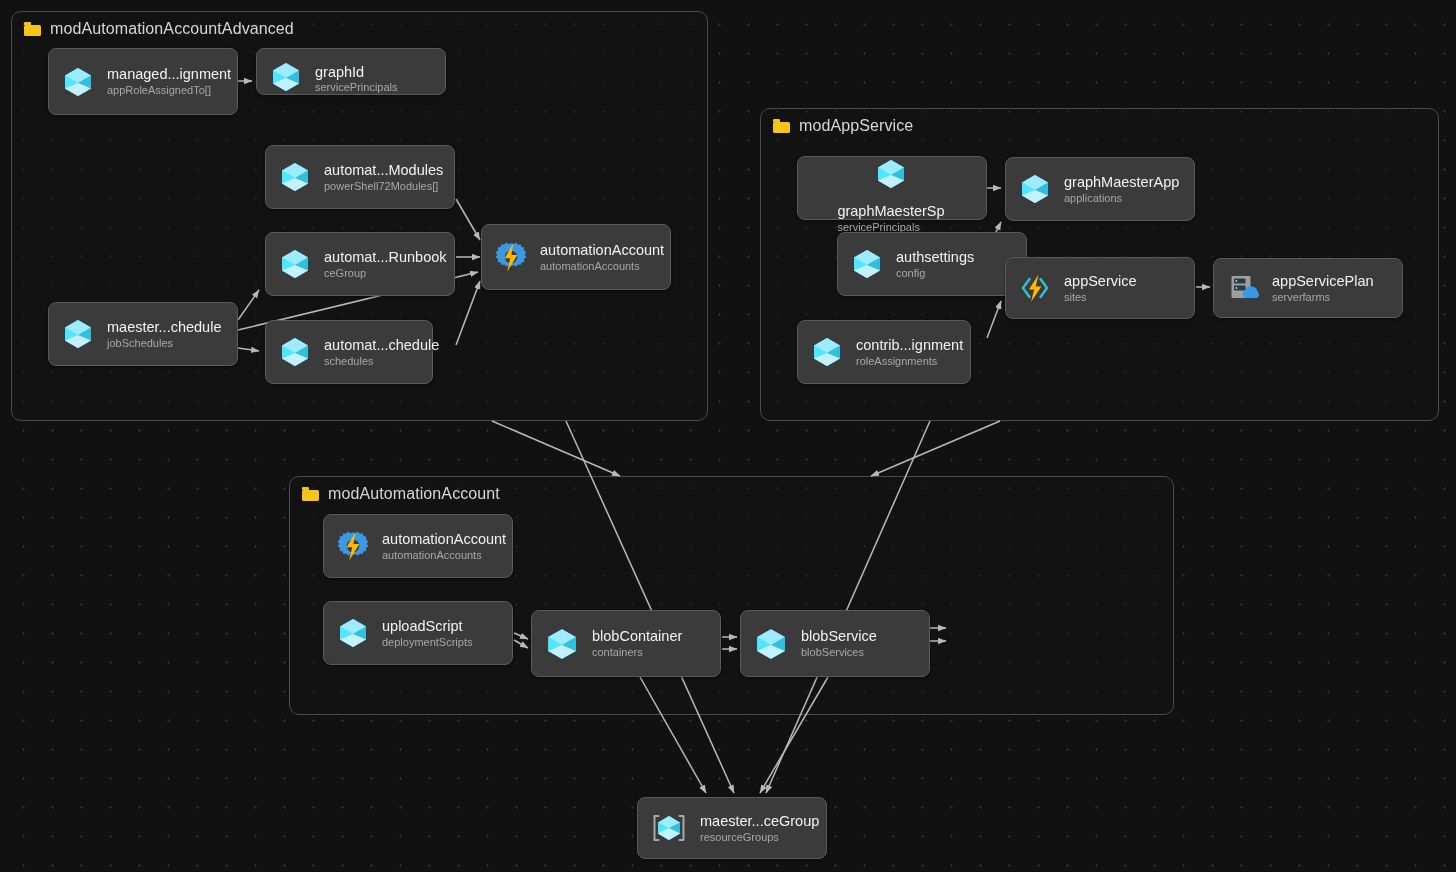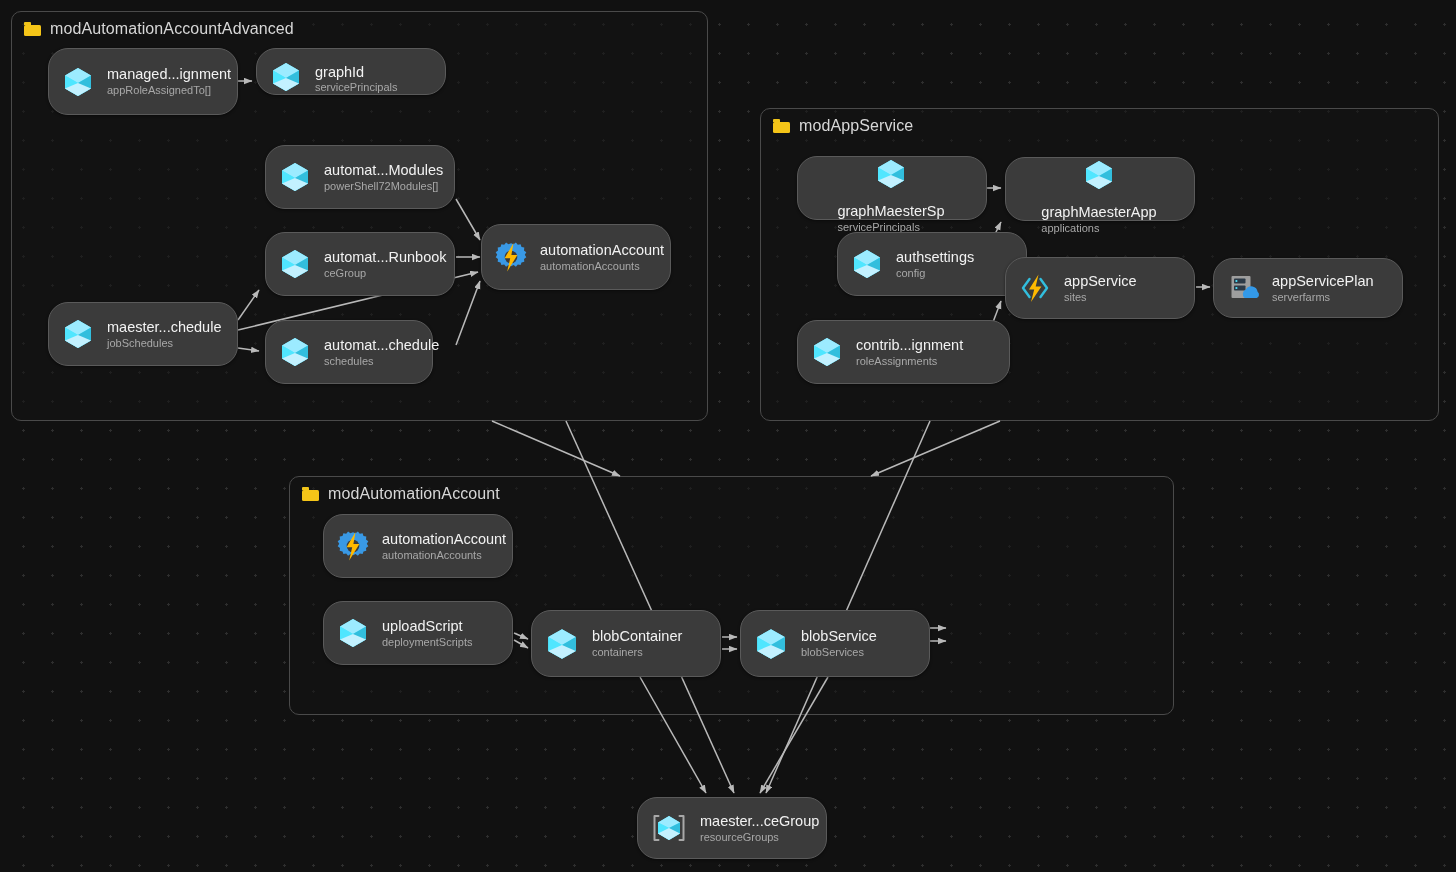--- a/index.html
+++ b/index.html
@@ -40,21 +40,21 @@
   }
   .group-title{
     font-size:16px;color:#d7d7d7;letter-spacing:.1px;
   }
 
   
   .node{
     position:absolute;
     background:#3b3b3b;
     border:1px solid #5a5a5a;
-    border-radius:20px;
+    border-radius:8px;
     box-sizing:border-box;
     display:flex;align-items:center;
     padding:0 14px 0 12px;
     gap:12px;
     box-shadow:0 1px 3px rgba(0,0,0,.45);
   }
   .node .labels{display:flex;flex-direction:column;justify-content:center;gap:1px;min-width:0;}
   .node .title{font-size:14.5px;color:#f2f2f2;line-height:1.15;white-space:nowrap;}
   .node .sub{font-size:11px;color:#a8a8a8;line-height:1.15;white-space:nowrap;}
   .node .ico{flex:0 0 auto;display:flex;align-items:center;justify-content:center;}
@@ -259,21 +259,21 @@
         <polygon points="17,18 17,31 4,23.5 4,10.5" fill="#50e6ff"></polygon>
         <polygon points="17,18 30,23.5 17,31 4,23.5" fill="#c3f1ff"></polygon>
       </svg>
     </span>
     <span class="labels">
       <span class="title">graphMaesterSp</span>
       <span class="sub">servicePrincipals</span>
     </span>
   </div>
 
-  <div class="node" style="left:1005px;top:157px;width:190px;height:64px;flex-direction:column;">
+  <div class="node" style="left:1005px;top:157px;width:190px;height:64px;">
     <span class="ico">
       <svg class="ic" width="34" height="34" viewBox="0 0 34 34">
         <polygon points="17,3 30,10.5 30,23.5 17,31 4,23.5 4,10.5" fill="#50e6ff"></polygon>
         <polygon points="17,3 30,10.5 17,18 4,10.5" fill="#9cebff"></polygon>
         <polygon points="17,18 30,10.5 30,23.5 17,31" fill="#32bedd"></polygon>
         <polygon points="17,18 17,31 4,23.5 4,10.5" fill="#50e6ff"></polygon>
         <polygon points="17,18 30,23.5 17,31 4,23.5" fill="#c3f1ff"></polygon>
       </svg>
     </span>
     <span class="labels">
@@ -322,21 +322,21 @@
         <circle cx="10.4" cy="17" r="1.1" fill="#50e6ff"></circle>
         <path d="M18.5 27 a5.2 5.2 0 0 1 1.4-8.6 a6.3 6.3 0 0 1 11.7 2.4 a3.6 3.6 0 0 1-0.9 6.2z" fill="#3399e8"></path>
       </svg>
     </span>
     <span class="labels">
       <span class="title">appServicePlan</span>
       <span class="sub">serverfarms</span>
     </span>
   </div>
 
-  <div class="node" style="left:797px;top:320px;width:213px;height:64px;">
+  <div class="node" style="left:797px;top:320px;width:174px;height:64px;">
     <span class="ico">
       <svg class="ic" width="34" height="34" viewBox="0 0 34 34">
         <polygon points="17,3 30,10.5 30,23.5 17,31 4,23.5 4,10.5" fill="#50e6ff"></polygon>
         <polygon points="17,3 30,10.5 17,18 4,10.5" fill="#9cebff"></polygon>
         <polygon points="17,18 30,10.5 30,23.5 17,31" fill="#32bedd"></polygon>
         <polygon points="17,18 17,31 4,23.5 4,10.5" fill="#50e6ff"></polygon>
         <polygon points="17,18 30,23.5 17,31 4,23.5" fill="#c3f1ff"></polygon>
       </svg>
     </span>
     <span class="labels">

